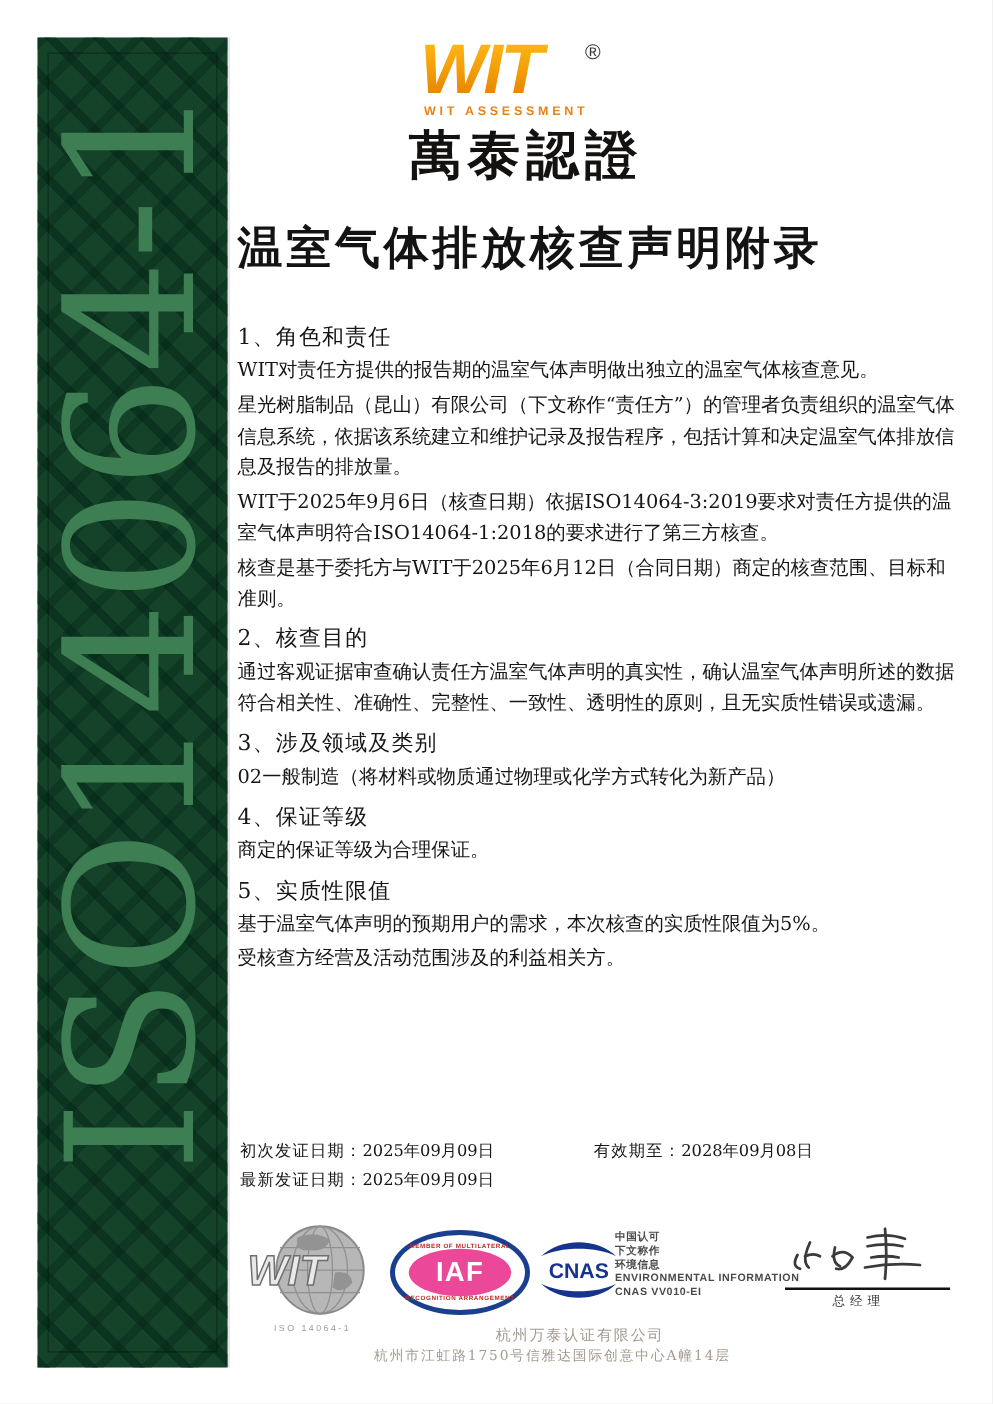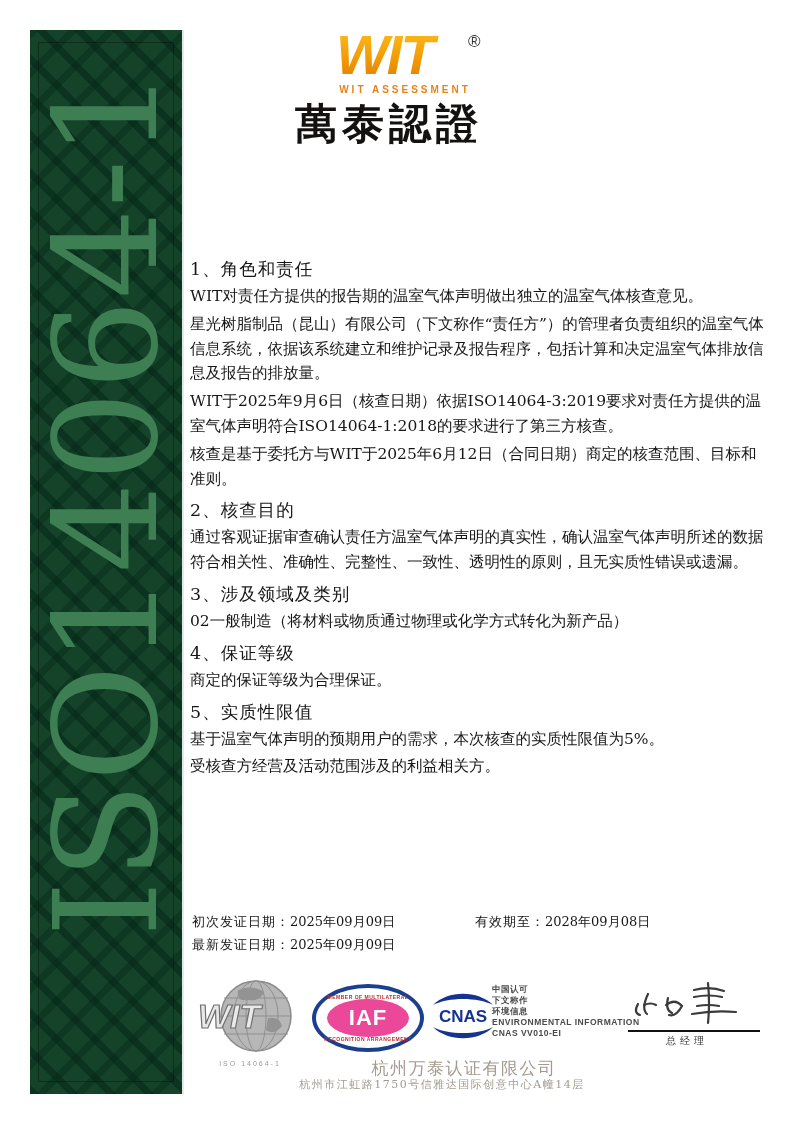--- a/index.html
+++ b/index.html
@@ -34,21 +34,21 @@
   .registered-mark {
     position:absolute; left:468px; top:32px; font-size:17px; color:#333;
     font-family:"Liberation Sans", sans-serif;
   }
   .wit-subtitle {
     position:absolute; left:322px; top:84px; width:166px; text-align:center;
     font-family:"Liberation Sans", sans-serif; font-size:10px; font-weight:bold;
     letter-spacing:3px; color:#e8831a;
   }
   .brand-cn {
-    position:absolute; left:295px; top:96px; width:220px; text-align:left;
+    position:absolute; left:295px; top:96px; width:220px; text-align:right;
     font-family:"Liberation Sans", sans-serif; font-weight:900;
     font-size:42px; letter-spacing:5px; color:#141210;
   }
 
   
   .doc-title {
     position:absolute; left:190px; top:174px; width:585px; margin:0;
     font-size:36px; font-weight:bold; letter-spacing:3px; color:#131313;
   }
 
@@ -87,21 +87,21 @@
     font-family:"Liberation Sans", sans-serif; font-size:8.5px; line-height:11px;
     color:#4a4a4a; font-weight:bold; letter-spacing:.5px; }
 
   .signature-block { position:absolute; left:438px; top:0; width:140px; }
   .signature-line { border-bottom:2.5px solid #111; width:132px; margin-top:-6px; }
   .signature-role { font-size:10px; color:#333; letter-spacing:4px; margin:2px 0 0 38px; }
 
   
   .footer { position:absolute; left:182px; top:1060px; width:520px; text-align:center;
     color:#a39a8f; letter-spacing:1.5px; }
-  .footer-company { font-size:17px; line-height:17px;padding-left:44px; }
+  .footer-company { font-size:12px; line-height:17px;padding-left:44px; }
   .footer-address { font-size:11px; line-height:16px; }
 </style>
 </head>
 <body>
 
 <div class="page">
 
   <aside class="sidebar">
     <div class="sidebar-inner-border"></div>
     <div class="sidebar-text">ISO14064-1</div>
@@ -114,20 +114,21 @@
         <stop offset="0.55" stop-color="#f29c07"></stop>
         <stop offset="1" stop-color="#e07800"></stop>
       </linearGradient>
     </defs>
     <text x="6" y="50" font-family="Liberation Sans, sans-serif" font-weight="bold" font-style="italic" font-size="56" letter-spacing="-2" fill="url(#witg)">WIT</text>
   </svg>
   <span class="registered-mark">®</span>
   <div class="wit-subtitle">WIT ASSESSMENT</div>
   <div class="brand-cn">萬泰認證</div>
 
+  <h1 class="doc-title">温室气体排放核查声明附录</h1>
 
   <main class="content">
     <h2>1、角色和责任</h2>
     <p>WIT对责任方提供的报告期的温室气体声明做出独立的温室气体核查意见。</p>
     <p>星光树脂制品（昆山）有限公司（下文称作“责任方”）的管理者负责组织的温室气体信息系统，依据该系统建立和维护记录及报告程序，包括计算和决定温室气体排放信息及报告的排放量。</p>
     <p>WIT于2025年9月6日（核查日期）依据ISO14064-3:2019要求对责任方提供的温室气体声明符合ISO14064-1:2018的要求进行了第三方核查。</p>
     <p>核查是基于委托方与WIT于2025年6月12日（合同日期）商定的核查范围、目标和准则。</p>
 
     <h2>2、核查目的</h2>
     <p>通过客观证据审查确认责任方温室气体声明的真实性，确认温室气体声明所述的数据符合相关性、准确性、完整性、一致性、透明性的原则，且无实质性错误或遗漏。</p>

